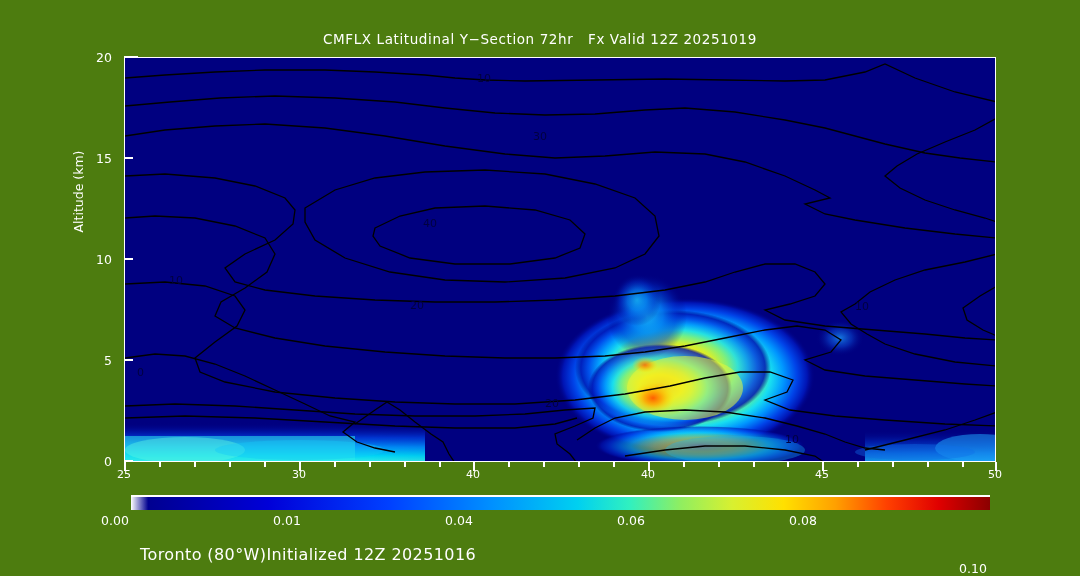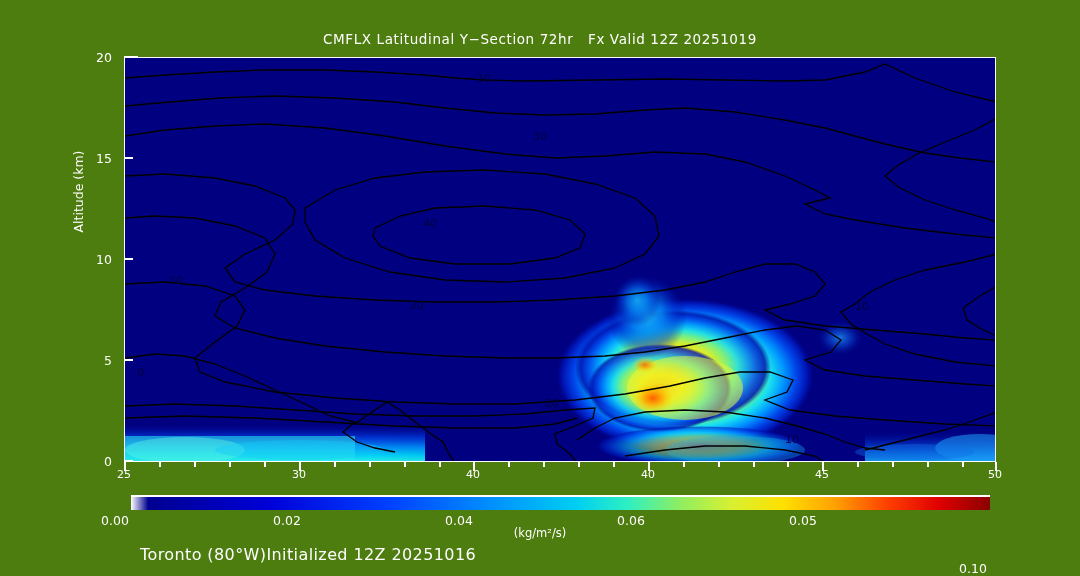--- a/index.html
+++ b/index.html
@@ -432,23 +432,22 @@
           <stop offset="88%" stop-color="#ff4000"></stop>
           <stop offset="94%" stop-color="#e00000"></stop>
           <stop offset="100%" stop-color="#8b0000"></stop>
         </linearGradient>
       </defs>
       <rect x="0" y="0" width="859" height="13" fill="url(#cbg)"></rect>
     </svg>
   </div>
 
   <div class="cbar-tick-label" style="left:101px;">0.00</div>
-  <div class="cbar-tick-label" style="left:273px;">0.02</div>
+  <div class="cbar-tick-label" style="left:273px;">0.01</div>
   <div class="cbar-tick-label" style="left:445px;">0.04</div>
   <div class="cbar-tick-label" style="left:617px;">0.06</div>
-  <div class="cbar-tick-label" style="left:789px;">0.05</div>
+  <div class="cbar-tick-label" style="left:789px;">0.08</div>
   <div class="cbar-tick-label" style="left:959px;margin-top:48px;">0.10</div>
 
-  <div class="cbar-units">(kg/m²/s)</div>
 
   <div class="footer">Toronto (80°W)Initialized 12Z 20251016</div>
 
 </div>
 
 </body></html>

